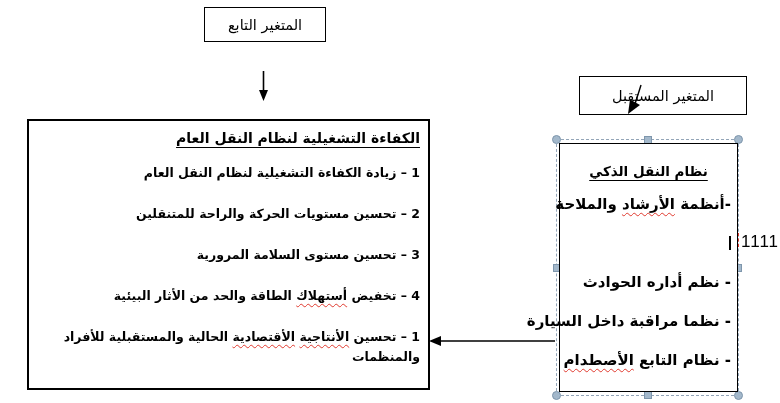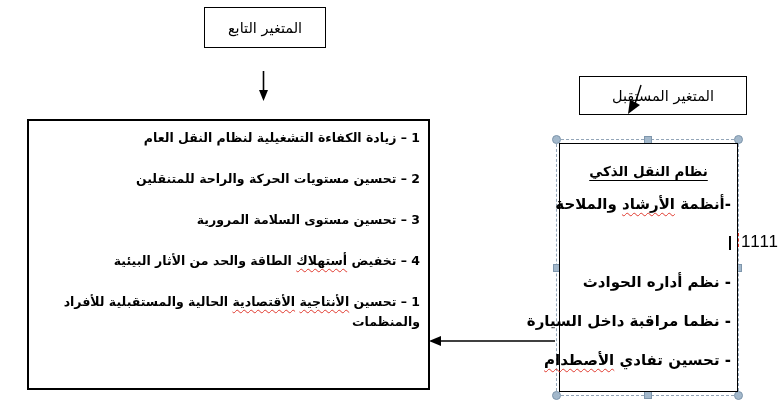--- a/index.html
+++ b/index.html
@@ -7,21 +7,21 @@
     position:relative; width:780px; height:403px; background:#ffffff;
     font-family:"DejaVu Sans", sans-serif; overflow:hidden; color:#000;
   }
 
   
   .label-box {
     position:absolute; border:1.5px solid #000; background:#fff;
     display:flex; align-items:center; justify-content:center;
     font-size:14.5px; direction:rtl; box-sizing:border-box;
   }
-  .box-dependent  { left:204px; top:7px;  width:122px; height:41px; }
+  .box-dependent  { left:204px; top:7px;  width:122px; height:35px; }
   .box-independent{ left:579px; top:32px; width:168px; height:39px;margin-top:44px; }
 
   
   .big-box {
     position:absolute; left:27px; top:119px; width:403px; height:271px;
     border:2px solid #000; box-sizing:border-box; background:#fff;
     direction:rtl; padding:7px 8px 4px 6px;
   }
   .big-box .box-title {
     font-weight:bold; font-size:14px; line-height:20px; text-align:right;
@@ -116,20 +116,21 @@
   </div>
 
   <div class="arrow" style="left:428px; top:334px;">
     <svg width="128" height="14" viewBox="0 0 128 14">
       <line x1="127" y1="7" x2="12" y2="7" stroke="#000" stroke-width="1.6"></line>
       <polygon points="13,2 13,12 1,7" fill="#000"></polygon>
     </svg>
   </div>
 
   <div class="big-box">
+    <div class="box-title">الكفاءة التشغيلية لنظام النقل العام</div>
     <div>
         <div class="item"><span>1 – زيادة الكفاءة التشغيلية لنظام النقل العام</span></div>
         <div class="item"><span>2 – تحسين مستويات الحركة والراحة للمتنقلين</span></div>
         <div class="item"><span>3 – تحسين مستوى السلامة المرورية</span></div>
         <div class="item"><span>4 – تخفيض </span><span class="sq">أستهلاك</span><span> الطاقة والحد من الأثار البيئية</span></div>
         <div class="item"><span>1 – تحسين </span><span class="sq">الأنتاجية</span><span> </span><span class="sq">الأقتصادية</span><span> الحالية والمستقبلية للأفراد</span><div class="line2"><span>والمنظمات</span></div></div>
       </div>
   </div>
 
   <div class="sel-frame">
@@ -143,21 +144,21 @@
     <div class="handle square h-r"></div>
   </div>
 
   <div class="right-box">
     <div class="box-title">نظام النقل الذكي</div>
     <div>
         <div class="item"><span>-أنظمة </span><span class="sq">الأرشاد</span><span> والملاحة</span></div>
         <div class="item"><span class="text-cursor"></span></div>
         <div class="item"><span>- نظم أداره الحوادث</span></div>
         <div class="item"><span>- نظما مراقبة داخل السيارة</span></div>
-        <div class="item"><span>- تحسين تفادي </span><span class="sq">الأصطدام</span></div>
+        <div class="item"><span>- نظام التابع </span><span class="sq">الأصطدام</span></div>
       </div>
   </div>
 
   <div class="red-dash"></div>
 
   <div class="num-note">1111</div>
 
 </div>
 
 </body></html>

